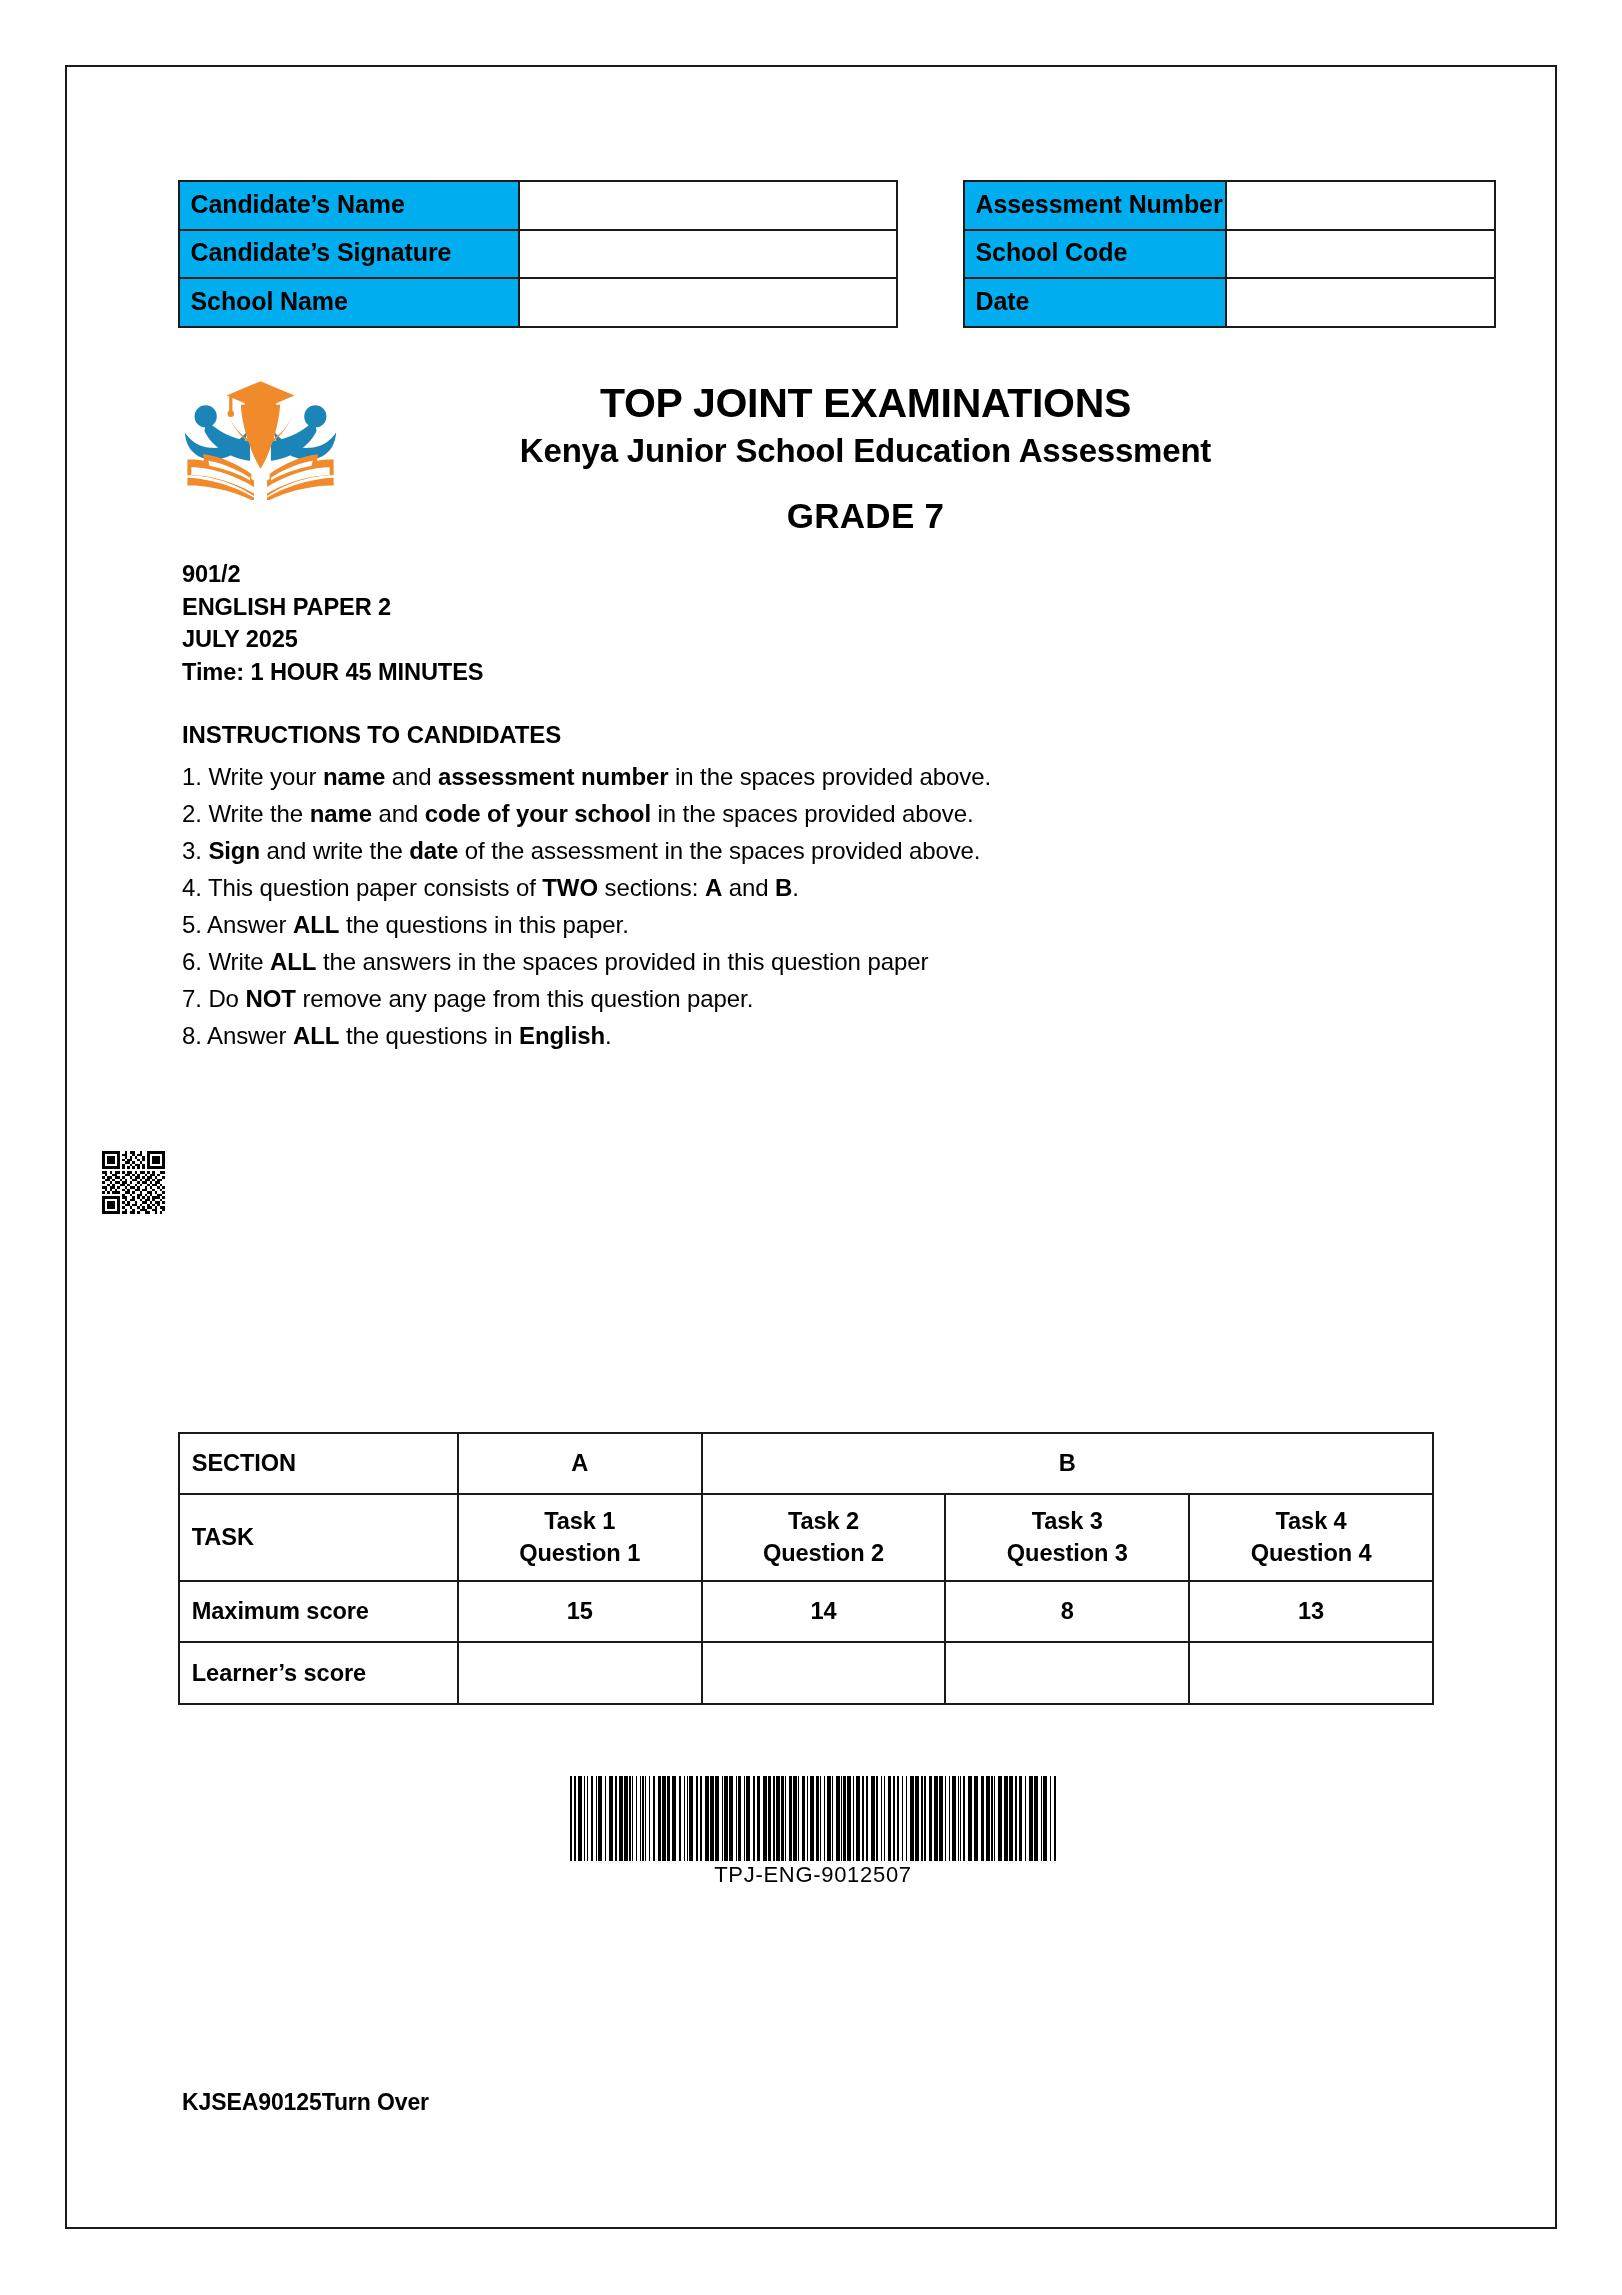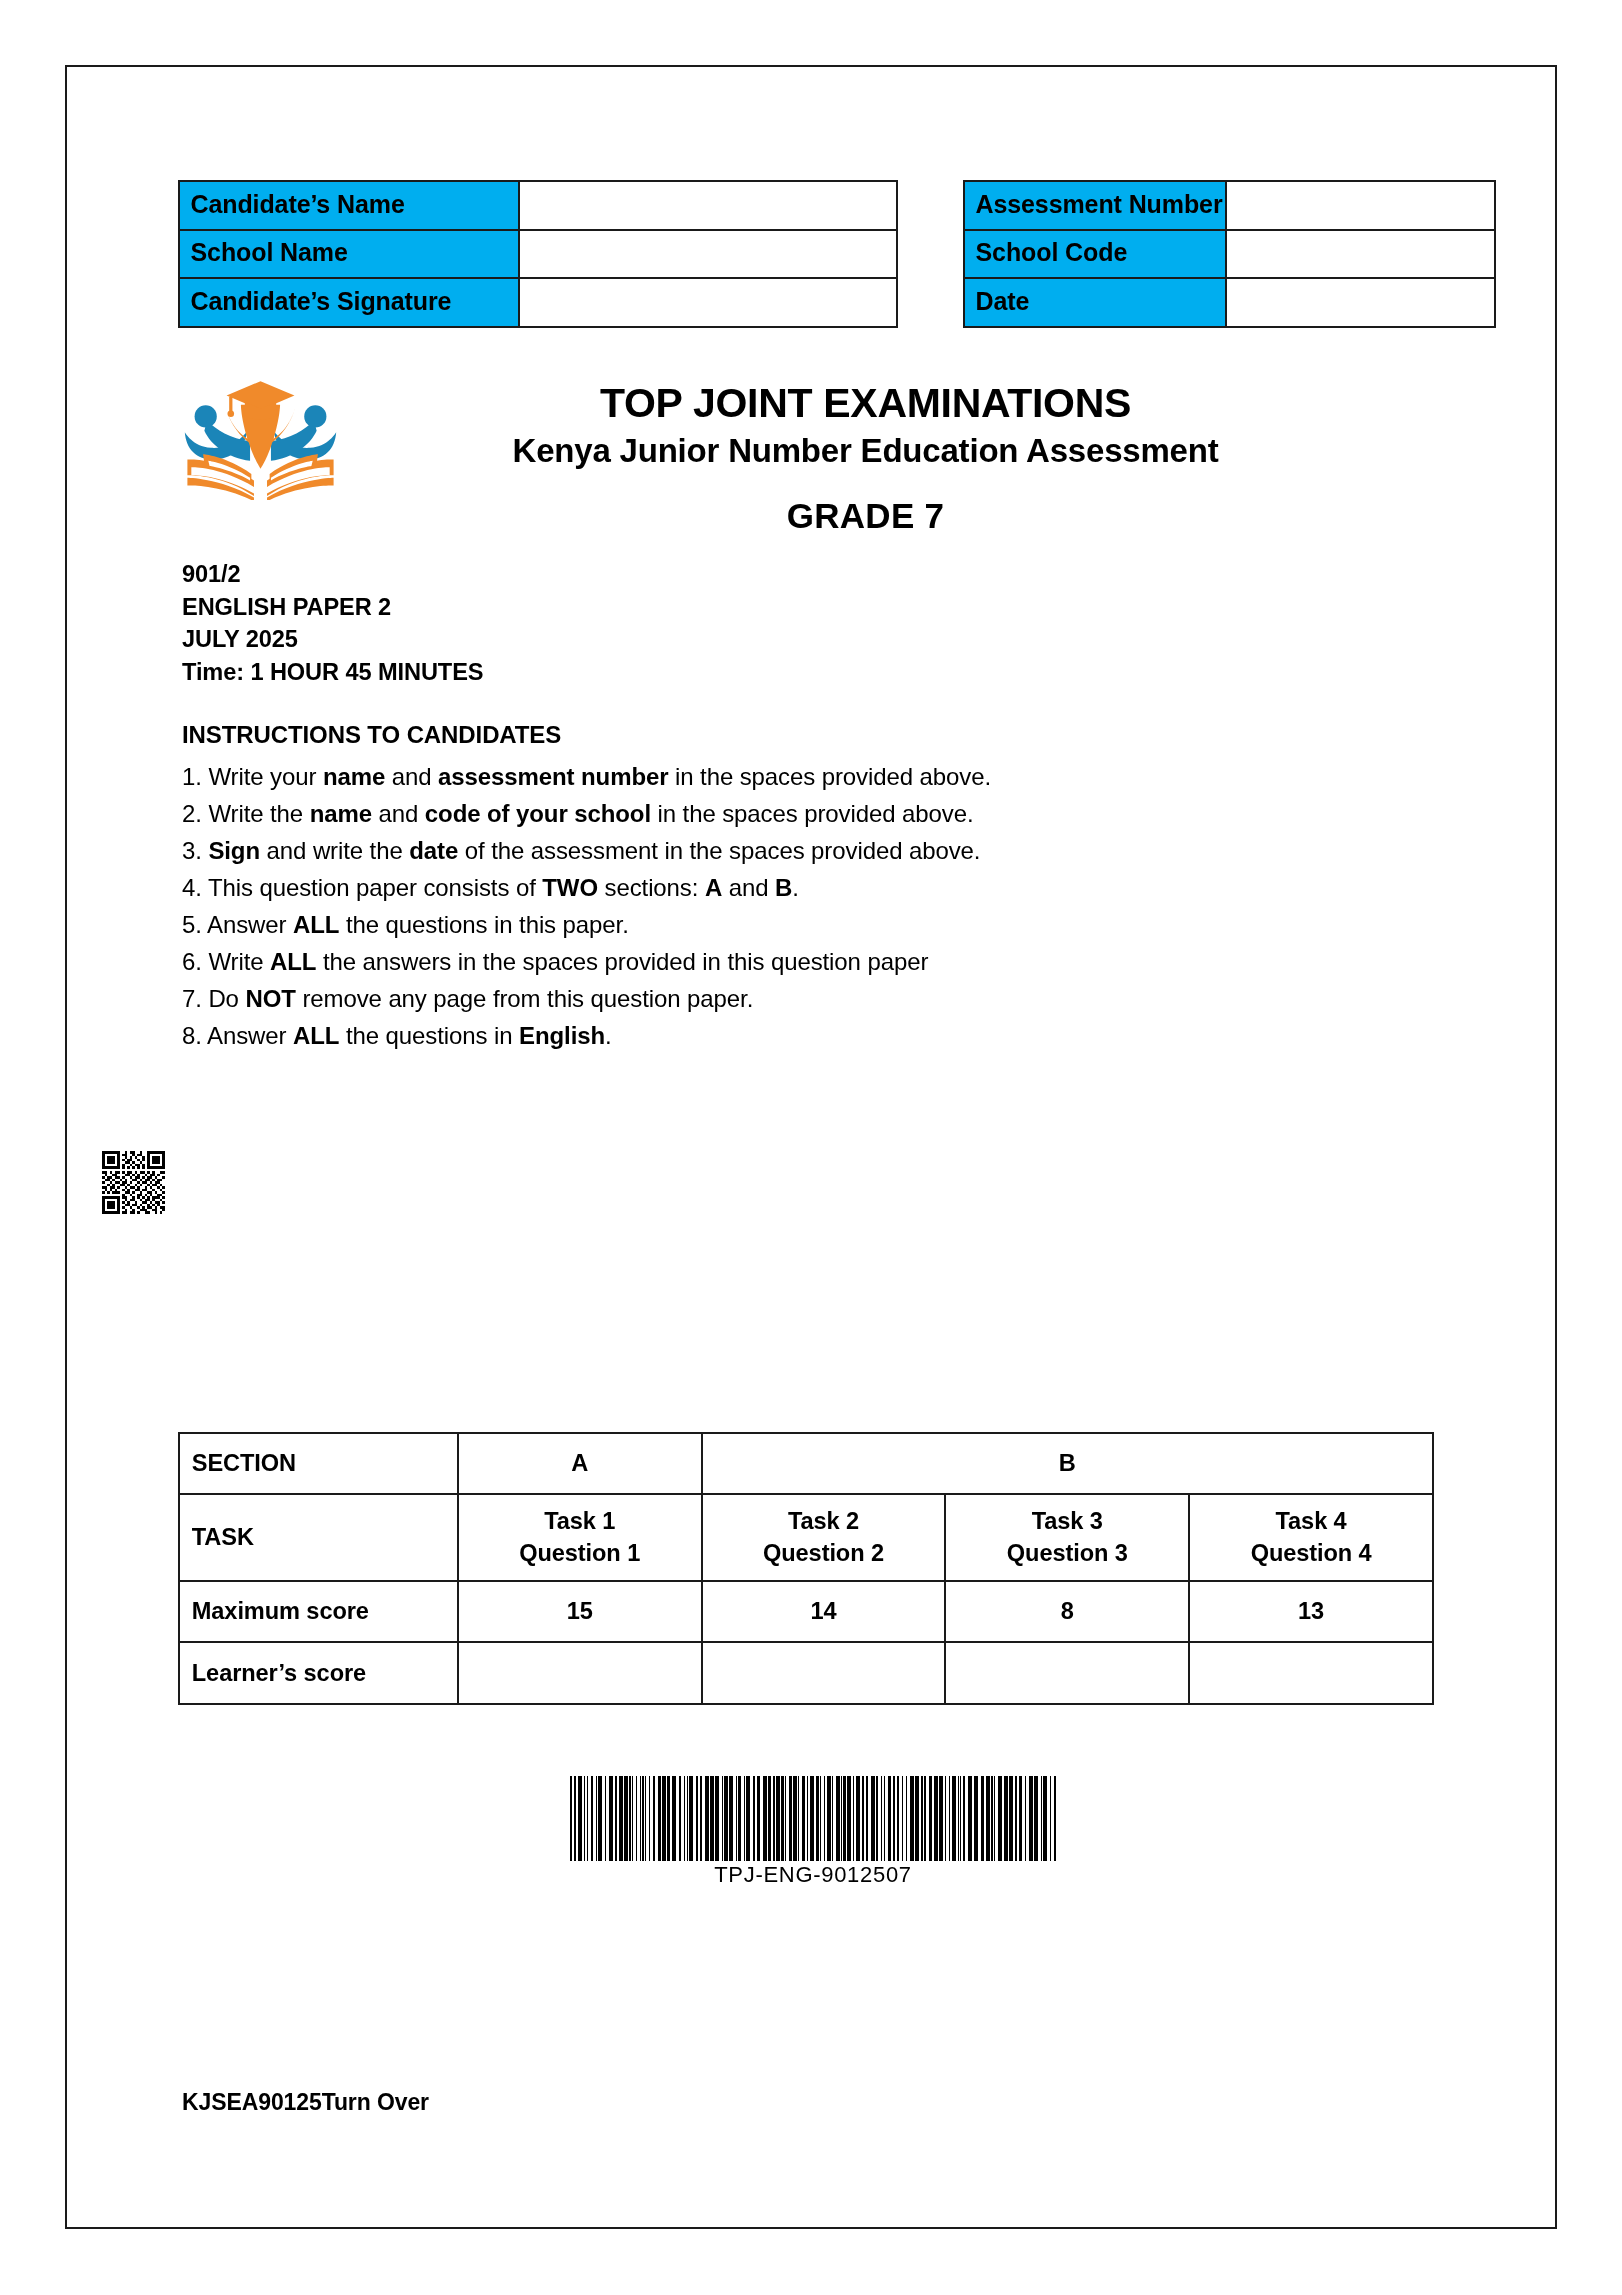--- a/index.html
+++ b/index.html
@@ -231,25 +231,25 @@
 
 <div id="page-frame">
 
   <table class="id-table" id="table-candidate">
     <tbody>
         <tr>
       <td class="id-label">Candidate’s Name</td>
       <td class="id-blank"></td>
     </tr>
     <tr>
+      <td class="id-label">Candidate’s Signature</td>
+      <td class="id-blank"></td>
+    </tr>
+    <tr>
       <td class="id-label"> School Name</td>
-      <td class="id-blank"></td>
-    </tr>
-    <tr>
-      <td class="id-label">Candidate’s Signature</td>
       <td class="id-blank"></td>
     </tr>
   </tbody>
     </table>
 
   <table class="id-table" id="table-assessment">
     <tbody>
         <tr>
       <td class="id-label">Assessment Number</td>
       <td class="id-blank"></td>
@@ -293,21 +293,21 @@
         <path d="M8 156 C8 156 56 156 110 186 L110 192 C58 166 8 168 8 168 Z" fill="#F08A2B"></path>
         <path d="M232 156 C232 156 184 156 130 186 L130 192 C182 166 232 168 232 168 Z" fill="#F08A2B"></path>
         <path d="M32 120 C32 120 66 122 106 150 L106 164 C70 138 34 134 34 134 Z" fill="#F08A2B"></path>
         <path d="M208 120 C208 120 174 122 134 150 L134 164 C170 138 206 134 206 134 Z" fill="#F08A2B"></path>
         <path d="M40 130 C40 130 70 134 104 156 L104 160 C72 142 42 138 42 138 Z" fill="#ffffff"></path>
         <path d="M200 130 C200 130 170 134 136 156 L136 160 C168 142 198 138 198 138 Z" fill="#ffffff"></path>
       </svg>
     </div>
     <div id="org-titles">
       <div id="exam-title">TOP JOINT EXAMINATIONS</div>
-      <div id="exam-subtitle">Kenya Junior Number Education Assessment</div>
+      <div id="exam-subtitle">Kenya Junior School Education Assessment</div>
     </div>
     <div id="grade-line">GRADE 7</div>
   </div>
 
   <div id="paper-meta">
     <div>901/2</div>
     <div>ENGLISH PAPER 2</div>
     <div>JULY 2025</div>
     <div>Time: 1 HOUR 45 MINUTES</div>
   </div>

